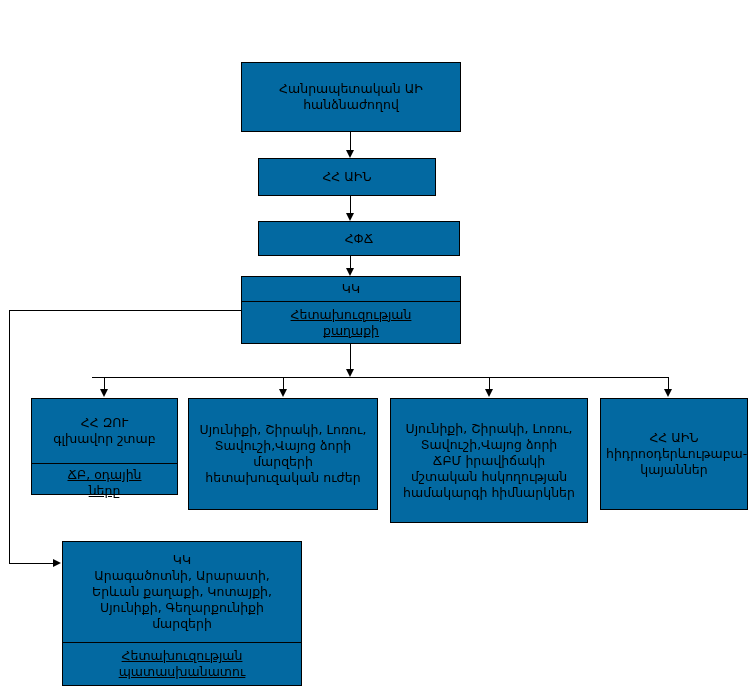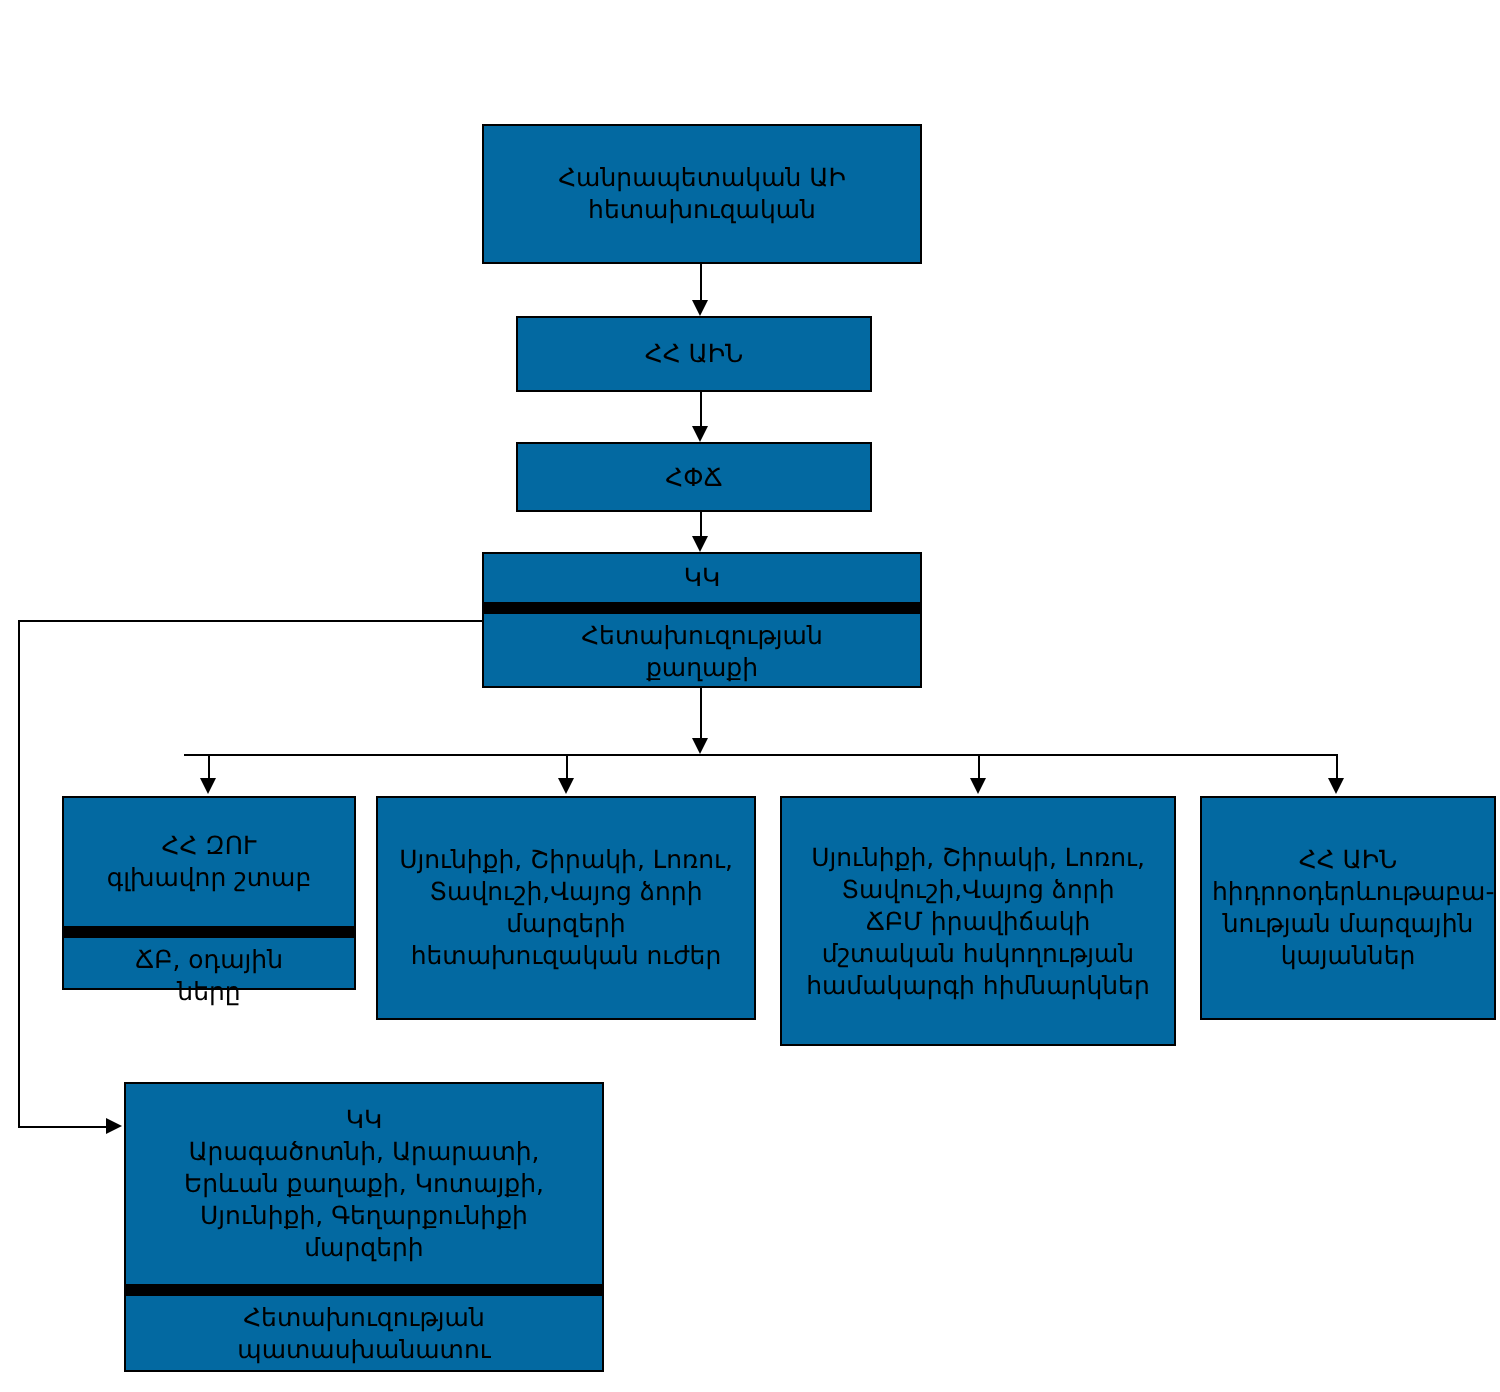--- a/index.html
+++ b/index.html
@@ -31,21 +31,22 @@
     flex: 1 1 auto;
     display: flex;
     align-items: center;
     justify-content: center;
     text-align: center;
     padding: 3px 5px;
     line-height: 1.28;
     font-size: 12.5px;
   }
   .cell.divider {
-    border-top: 6px solid #000000;
+    border-top: 1px solid #000000;
+    text-decoration: underline;
   }
   .cell span { display: block; width: 100%; }
 
   
   .vline {
     position: absolute;
     width: 1px;
     background: #000000;
   }
   .hline {
@@ -72,38 +73,38 @@
 </style>
 </head>
 <body>
 
 <div id="canvas">
 
   <div class="node" style="left:241px; top:62px; width:220px; height:70px;">
     <div class="cell">
       <span>
         <span>Հանրապետական ԱԻ</span>
-        <span>հետախուզական</span>
+        <span>հանձնաժողով</span>
       </span>
     </div>
   </div>
 
   <div class="vline" style="left:350px; top:132px; height:18px;"></div>
   <div class="arrow-down" style="left:346px; top:150px;"></div>
 
   <div class="node" style="left:258px; top:158px; width:178px; height:38px;">
     <div class="cell">
       <span>ՀՀ ԱԻՆ</span>
     </div>
   </div>
 
   <div class="vline" style="left:350px; top:196px; height:17px;"></div>
   <div class="arrow-down" style="left:346px; top:213px;"></div>
 
-  <div class="node" style="left:258px; top:221px; width:178px; height:35px;">
+  <div class="node" style="left:258px; top:221px; width:202px; height:35px;">
     <div class="cell">
       <span>ՀՓՃ</span>
     </div>
   </div>
 
   <div class="vline" style="left:350px; top:256px; height:12px;"></div>
   <div class="arrow-down" style="left:346px; top:268px;"></div>
 
   <div class="node" style="left:241px; top:276px; width:220px; height:68px;">
     <div class="cell" style="flex:0 0 24px;">
@@ -170,21 +171,20 @@
         <span>համակարգի հիմնարկներ</span>
       </span>
     </div>
   </div>
 
   <div class="node" style="left:600px; top:398px; width:148px; height:112px;">
     <div class="cell">
       <span>
         <span>ՀՀ ԱԻՆ</span>
         <span>հիդրոօդերևութաբա-</span>
-        <span>նության մարզային</span>
         <span>կայաններ</span>
       </span>
     </div>
   </div>
 
   <div class="hline" style="left:9px; top:310px; width:233px;"></div>
   <div class="vline" style="left:9px; top:310px; height:253px;"></div>
   <div class="hline" style="left:9px; top:563px; width:44px;"></div>
   <div class="arrow-right" style="left:53px; top:559px;"></div>
 

